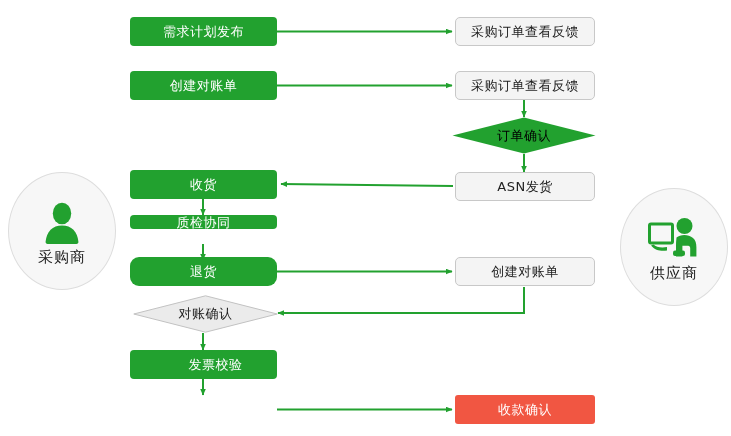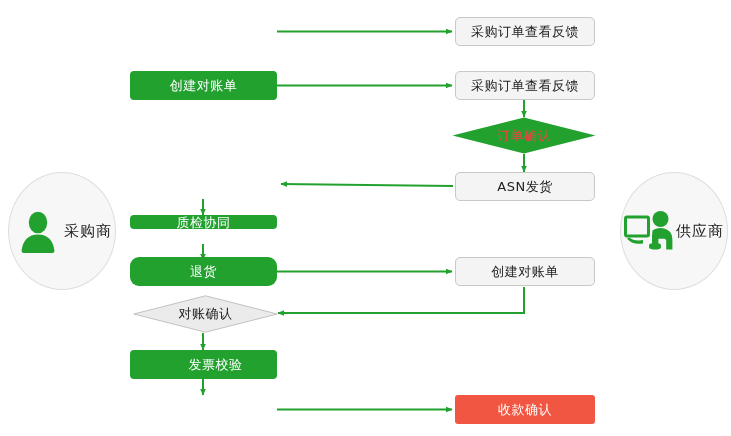--- a/index.html
+++ b/index.html
@@ -54,31 +54,31 @@
     position: absolute;
     left: 0; top: 0;
     width: 100%; height: 100%;
     display: flex;
     align-items: center;
     justify-content: center;
     font-size: 13px;
     letter-spacing: 0.5px;
     white-space: nowrap;
   }
-  .diamond.green .dlabel { color: #ef4444; text-align: right; }
+  .diamond.green .dlabel { color: #000000; text-align: right; }
   .diamond.grey .dlabel  { color: #222222; }
 
   .actor {
     position: absolute;
     width: 108px; height: 118px;
     border-radius: 50%;
     background: #f7f7f7;
     border: 1px solid #dddddd;
     display: flex;
-    flex-direction: row;
+    flex-direction: column;
     align-items: center;
     justify-content: center;
     z-index: 3;
   }
   .actor .glyph {
     width: 52px; height: 50px;
     display: flex; align-items: flex-end; justify-content: center;
     margin-bottom: 2px;
   }
   .actor .alabel {
@@ -129,36 +129,39 @@
   <div class="actor" style="left:8px; top:172px;">
     <span class="glyph">
       <svg width="40" height="44" viewBox="0 0 40 44" xmlns="http://www.w3.org/2000/svg">
         <ellipse cx="20" cy="11.5" rx="9.2" ry="10.8" fill="#22a12f"></ellipse>
         <path d="M20 23.5c-9.5 0-15.5 6.2-16.4 16.2 -0.1 1.4 0.6 2.2 2 2.2h28.8c1.4 0 2.1-0.8 2-2.2C35.5 29.7 29.5 23.5 20 23.5z" fill="#22a12f"></path>
       </svg>
     </span>
     <span class="alabel">采购商</span>
   </div>
 
-  <div class="actor" style="left:620px; top:172px;">
+  <div class="actor" style="left:620px; top:188px;">
     <span class="glyph">
       <svg width="52" height="45" viewBox="0 0 52 45" xmlns="http://www.w3.org/2000/svg">
 
         <rect x="1.5" y="7" width="23" height="19" rx="1.5" fill="none" stroke="#22a12f" stroke-width="3"></rect>
         <path d="M3 28.5 C7 33.5 13.5 34.5 19 33.5 L19 30 C13 31 8 30 5.5 27.5 z" fill="#22a12f"></path>
 
         <circle cx="36.5" cy="9" r="8" fill="#22a12f"></circle>
 
         <path d="M28.5 20.5 c4-3.5 12-3.5 16.5 0.5 2.6 2.3 3.4 5.3 3.4 9.2 v9.3 h-6.2 v-8.2 c0-1.6-0.7-2.5-2.1-2.5 h-5.7 v10.7 h-6.4 v-11.2 c0-3.8 0.4-6.1 0.5-7.8 z" fill="#22a12f"></path>
         <rect x="25" y="33.5" width="12" height="5.5" rx="2" fill="#22a12f"></rect>
       </svg>
     </span>
     <span class="alabel">供应商</span>
   </div>
 
+  <div class="node green" style="left:130px; top:17px; width:147px; height:29px;">
+    <span>需求计划发布</span>
+  </div>
 
   <div class="node grey" style="left:455px; top:17px; width:140px; height:29px;">
     <span>采购订单查看反馈</span>
   </div>
 
   <div class="node green" style="left:130px; top:71px; width:147px; height:29px;">
     <span>创建对账单</span>
   </div>
 
   <div class="node grey" style="left:455px; top:71px; width:140px; height:29px;">
@@ -169,20 +172,23 @@
     <svg width="144" height="37" viewBox="0 0 144 37" xmlns="http://www.w3.org/2000/svg">
       <polygon points="72,0.5 143.5,18.5 72,36.5 0.5,18.5" fill="#22a12f"></polygon>
     </svg>
     <span class="dlabel">订单确认</span>
   </div>
 
   <div class="node grey" style="left:455px; top:172px; width:140px; height:29px;">
     <span>ASN发货</span>
   </div>
 
+  <div class="node green" style="left:130px; top:170px; width:147px; height:29px;">
+    <span>收货</span>
+  </div>
 
   <div class="node green" style="left:130px; top:215px; width:147px; height:14px;">
     <span>质检协同</span>
   </div>
 
   <div class="node green" style="left:130px; top:257px; width:147px; height:29px;border-radius:9px;">
     <span>退货</span>
   </div>
 
   <div class="node grey" style="left:455px; top:257px; width:140px; height:29px;">

